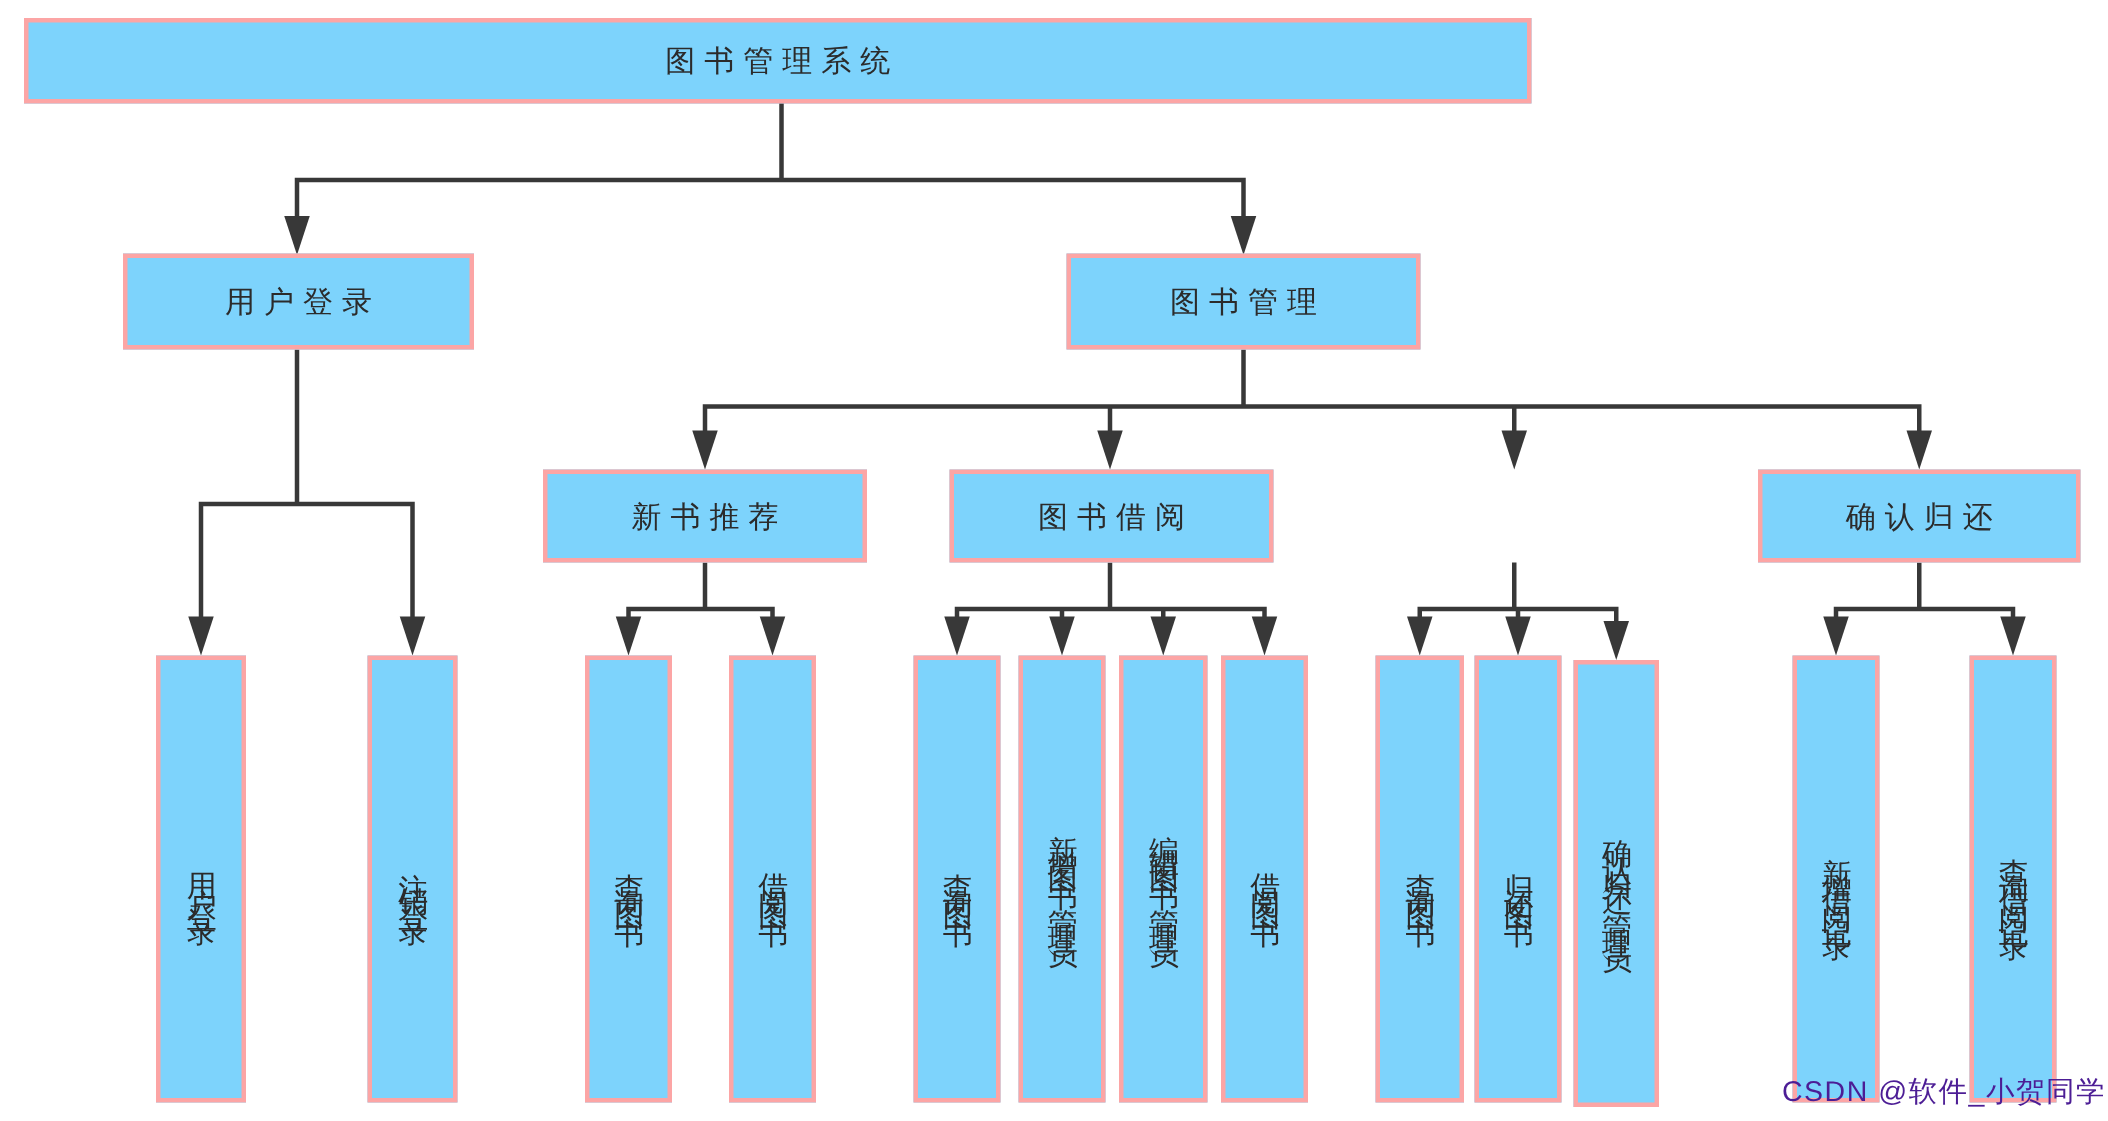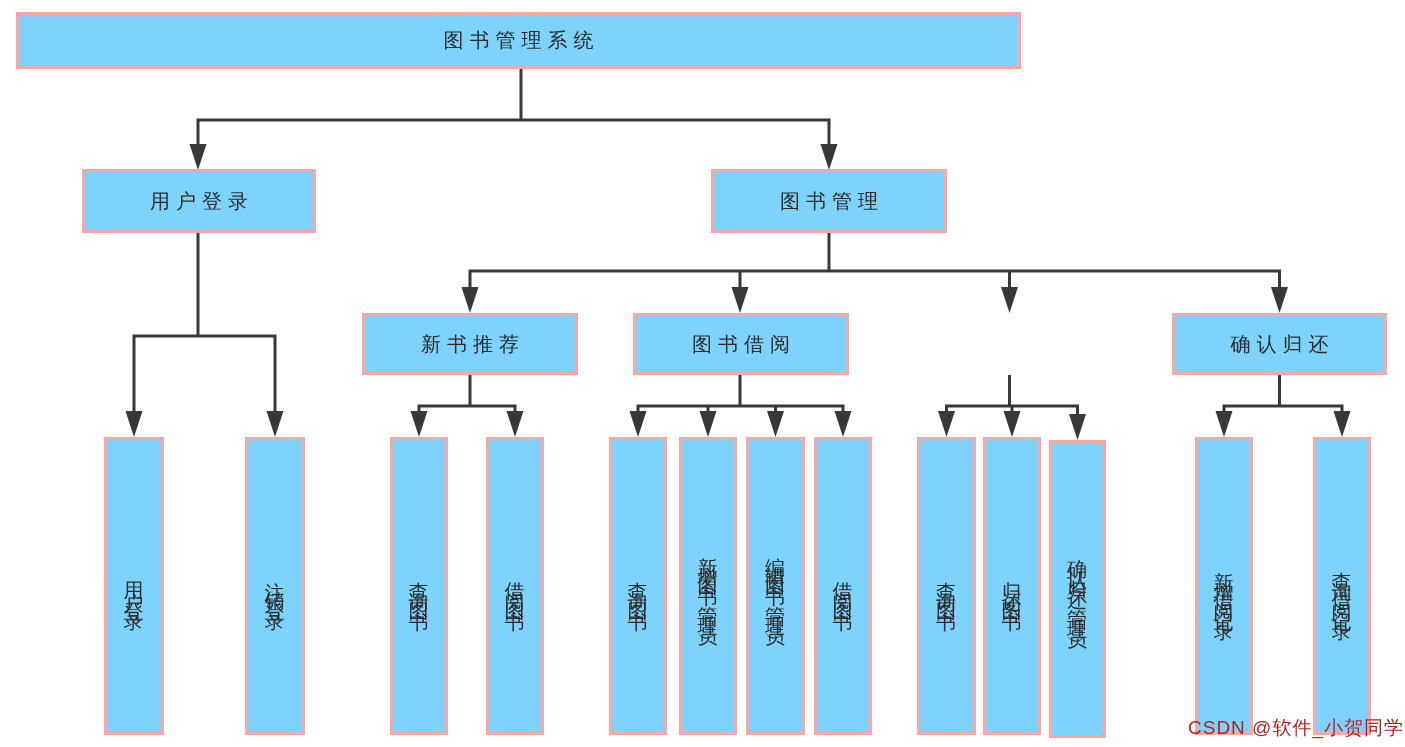--- a/index.html
+++ b/index.html
@@ -72,21 +72,21 @@
   .n-d2 { left: 983px;  width: 58px; }
   .n-d3 { left: 1049px; width: 57px; top: 440px; }
   .n-e1 { left: 1195px; width: 58px; }
   .n-e2 { left: 1313px; width: 58px; }
   .watermark {
     position: absolute;
     left: 1188px;
     top: 715px;
     font-size: 19px;
     letter-spacing: 1px;
-    color: #b91c1c;
+    color: #4c1d95;
     white-space: nowrap;
     z-index: 5;
   }
 </style>
 </head>
 <body>
 
 <div class="canvas">
 
   <svg class="wires" viewBox="0 0 1405 747" xmlns="http://www.w3.org/2000/svg">

